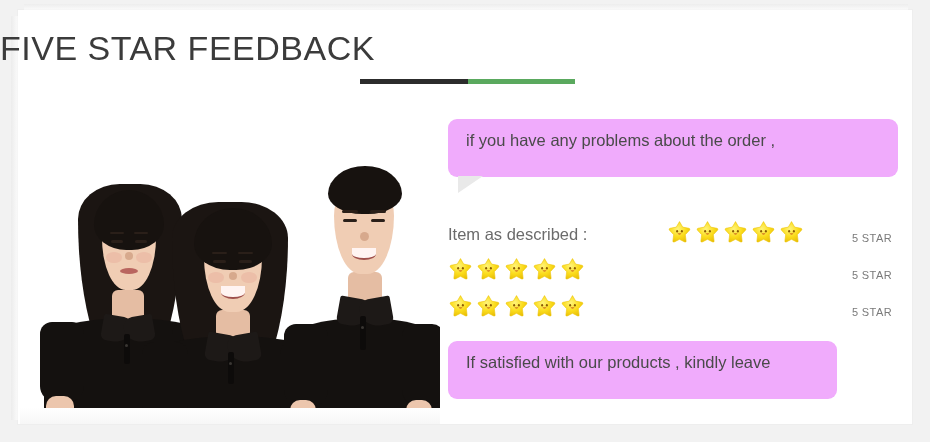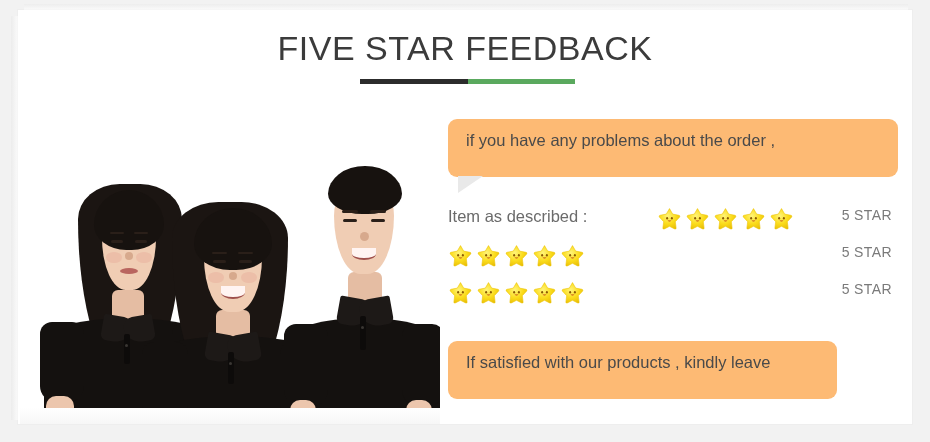--- a/index.html
+++ b/index.html
@@ -47,21 +47,21 @@
     height: 6px;
     background: linear-gradient(to bottom, #ededed, #fbfbfb);
   }
 
   
   .heading {
     position: absolute;
     left: 0;
     top: 29px;
     width: 930px;
-    text-align: center;
+    text-align: left;
     font-size: 34px;
     letter-spacing: 0.5px;
     color: #3b3b3b;
     font-weight: 400;
     white-space: nowrap;
   }
   .rule {
     position: absolute;
     top: 79px;
     left: 360px;
@@ -170,21 +170,21 @@
   .photo-floor {
     position: absolute;
     left: 0; bottom: 0;
     width: 420px; height: 16px;
     background: linear-gradient(to bottom, #ffffff, #f7f7f7);
   }
 
   
   .bubble {
     position: absolute;
-    background: #fdba74;
+    background: #f0abfc;
     border-radius: 9px;
     color: #4a4a4a;
     font-size: 16.5px;
     line-height: 22px;
     padding: 10px 14px 10px 18px;
     box-sizing: border-box;
   }
   .bubble-top {
     left: 448px;
     top: 119px;
@@ -211,40 +211,40 @@
   .ratings {
     position: absolute;
     left: 448px;
     top: 207px;
     width: 452px;
   }
   .rating-row {
     position: relative;
     height: 37px;
     display: flex;
-    align-items: flex-start;
+    align-items: flex-end;
     gap: 48px;
   }
   .rating-label {
     width: 212px;
     font-size: 16.5px;
     color: #6b6b6b;
     white-space: nowrap;
   }
   .stars {
     width: 148px;
     display: flex;
     gap: 3px;
     align-items: center;
   }
   .rating-value {
     flex: 1 1 auto;
     text-align: right;
     padding-right: 8px;
-    font-size: 14px;
+    font-size: 11px;
     color: #7a7a7a;
     letter-spacing: 0.4px;
     white-space: nowrap;
   }
   .star-ico { display: block; }
 </style>
 </head>
 <body>
 
 <div id="root">

